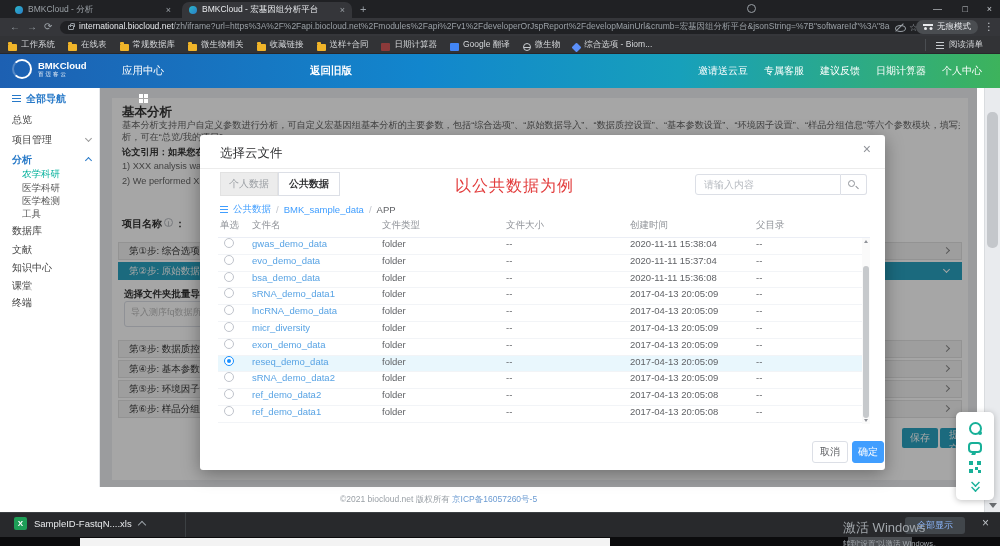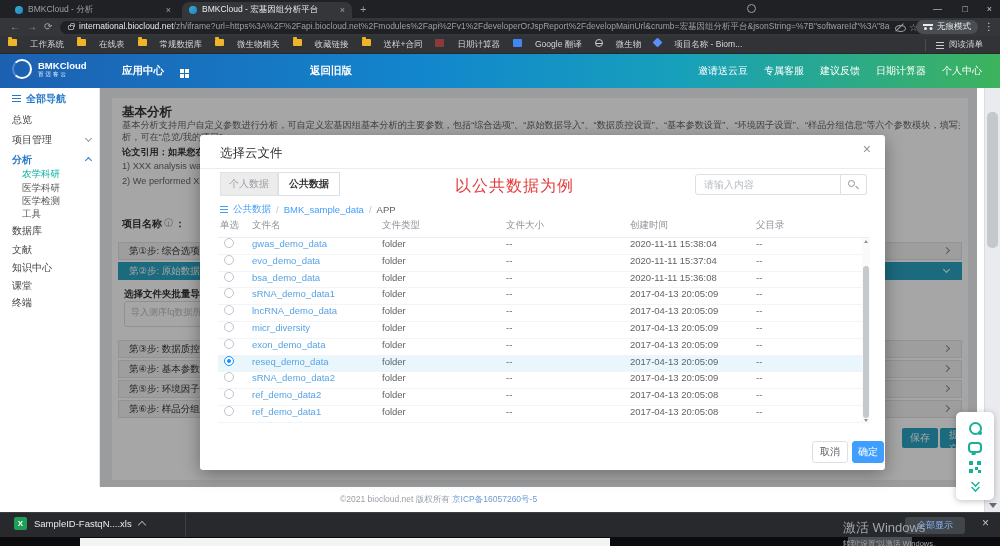--- a/index.html
+++ b/index.html
@@ -36,41 +36,41 @@
   .incog { position:absolute; right:22px; top:2px; height:14px; background:#4a4d51; border-radius:7px;
            display:flex; align-items:center; gap:4px; padding:0 7px; color:#e8eaed; font-size:8.5px; }
   .incog-ico { width:10px; height:6px; position:relative; }
   .incog-ico::before { content:""; position:absolute; left:0; top:0; width:10px; height:1.5px; background:#e8eaed; }
   .incog-ico::after { content:""; position:absolute; left:0.5px; top:2.5px; width:3px; height:3px; border-radius:50%;
                       background:#e8eaed; box-shadow:5.5px 0 0 #e8eaed; }
   .kebab { position:absolute; right:6px; top:3px; color:#c7cbd0; font-size:10px; }
 
   .bookmarksbar { left:0; top:36px; width:1000px; height:18px; background:#323336; z-index:30;
                   display:flex; align-items:center; padding:0 8px; gap:13px; border-bottom:1px solid #27282b; }
-  .bm { display:flex; align-items:flex-start; gap:13px; font-size:8.5px; color:#d5d7da; white-space:nowrap; }
+  .bm { display:flex; align-items:flex-end; gap:4px; font-size:8.5px; color:#d5d7da; white-space:nowrap; }
   .bi { width:9px; height:7px; flex:none; position:relative; }
   .bi-folder { background:#f0b429; border-radius:1px; }
   .bi-folder::before { content:""; position:absolute; left:0; top:-2px; width:4px; height:2px; background:#f0b429; border-radius:1px 1px 0 0; }
   .bi-calc { background:#8b3a3a; border-radius:1px; height:8px; }
   .bi-translate { background:#4285f4; border-radius:1px; height:8px; }
   .bi-globe { background:transparent; border:1px solid #c8ccd0; border-radius:50%; height:8px; width:8px; }
   .bi-globe::before { content:""; position:absolute; left:0; top:3px; width:6px; height:1px; background:#c8ccd0; }
   .bi-nav { width:7px; height:7px; background:#5b8ff9; transform:rotate(45deg); border-radius:1px; }
   .bm-right { margin-left:auto; display:flex; align-items:center; gap:5px; border-left:1px solid #4a4d51; padding-left:10px; }
   .list-ico-sm { width:8px; height:7px; border-top:1.5px solid #c8ccd0; border-bottom:1.5px solid #c8ccd0; position:relative; }
   .list-ico-sm::before { content:""; position:absolute; top:2px; left:0; width:8px; height:1.5px; background:#c8ccd0; }
 
   
   .siteheader { left:0; top:54px; width:1000px; height:34px; z-index:25;
     background:linear-gradient(90deg,#1d60b2 0%,#1286cd 42%,#17a0bb 68%,#3db35c 100%); color:#fff;padding-left:28px; }
   .logo { position:absolute; left:12px; top:5px; display:flex; align-items:center; gap:6px; }
   .swirl { width:20px; height:20px; border:2px solid #fff; border-left-color:rgba(255,255,255,.25); border-radius:50%; }
   .logo-txt1 { font-size:9.5px; font-weight:bold; line-height:10px; }
   .logo-txt2 { font-size:5.5px; letter-spacing:2px; opacity:.9; }
-  .appcenter { position:absolute; left:122px; top:10px; font-size:10.5px; font-weight:bold; display:flex; gap:16px; align-items:center; }
+  .appcenter { position:absolute; left:122px; top:10px; font-size:10.5px; font-weight:normal; display:flex; gap:16px; align-items:center;flex-direction:column; }
   .grid-ico { width:4px; height:4px; background:#fff; box-shadow:5px 0 0 #fff,0 5px 0 #fff,5px 5px 0 #fff; margin-right:5px; }
   .hsearch { position:absolute; left:172px; top:8px; width:126px; height:18px; border:1px solid rgba(255,255,255,.75);
              border-radius:2px; background:transparent; color:#fff; font-size:8px; padding:0 6px; }
   .hsearch::placeholder { color:rgba(255,255,255,.8); }
   .backold { position:absolute; left:310px; top:10px; font-size:10.5px; font-weight:bold; }
   .hlinks { position:absolute; right:18px; top:10px; display:flex; gap:16px; font-size:10px; }
 
   
   .sidebar { left:0; top:88px; width:100px; height:399px; background:#fff; border-right:1px solid #e6e8eb; z-index:20; }
   .snav { position:absolute; left:12px; font-size:10px; color:#444; white-space:nowrap; }
@@ -283,21 +283,21 @@
       <span>Google 翻译</span>
     </div>
 
     <div class="bm">
       <span class="bi bi-globe"></span>
       <span>微生物</span>
     </div>
 
     <div class="bm">
       <span class="bi bi-nav"></span>
-      <span>项目名称 - Biom...</span>
+      <span>综合选项 - Biom...</span>
     </div>
   </div>
 <div class="abs" style="left:925px;top:36px;height:18px;z-index:31;display:flex;align-items:center">
   <div class="bm bm-right">
       <span class="list-ico-sm"></span>
   <span>阅读清单</span>
     </div>
 </div>
 
 <div class="abs siteheader">

